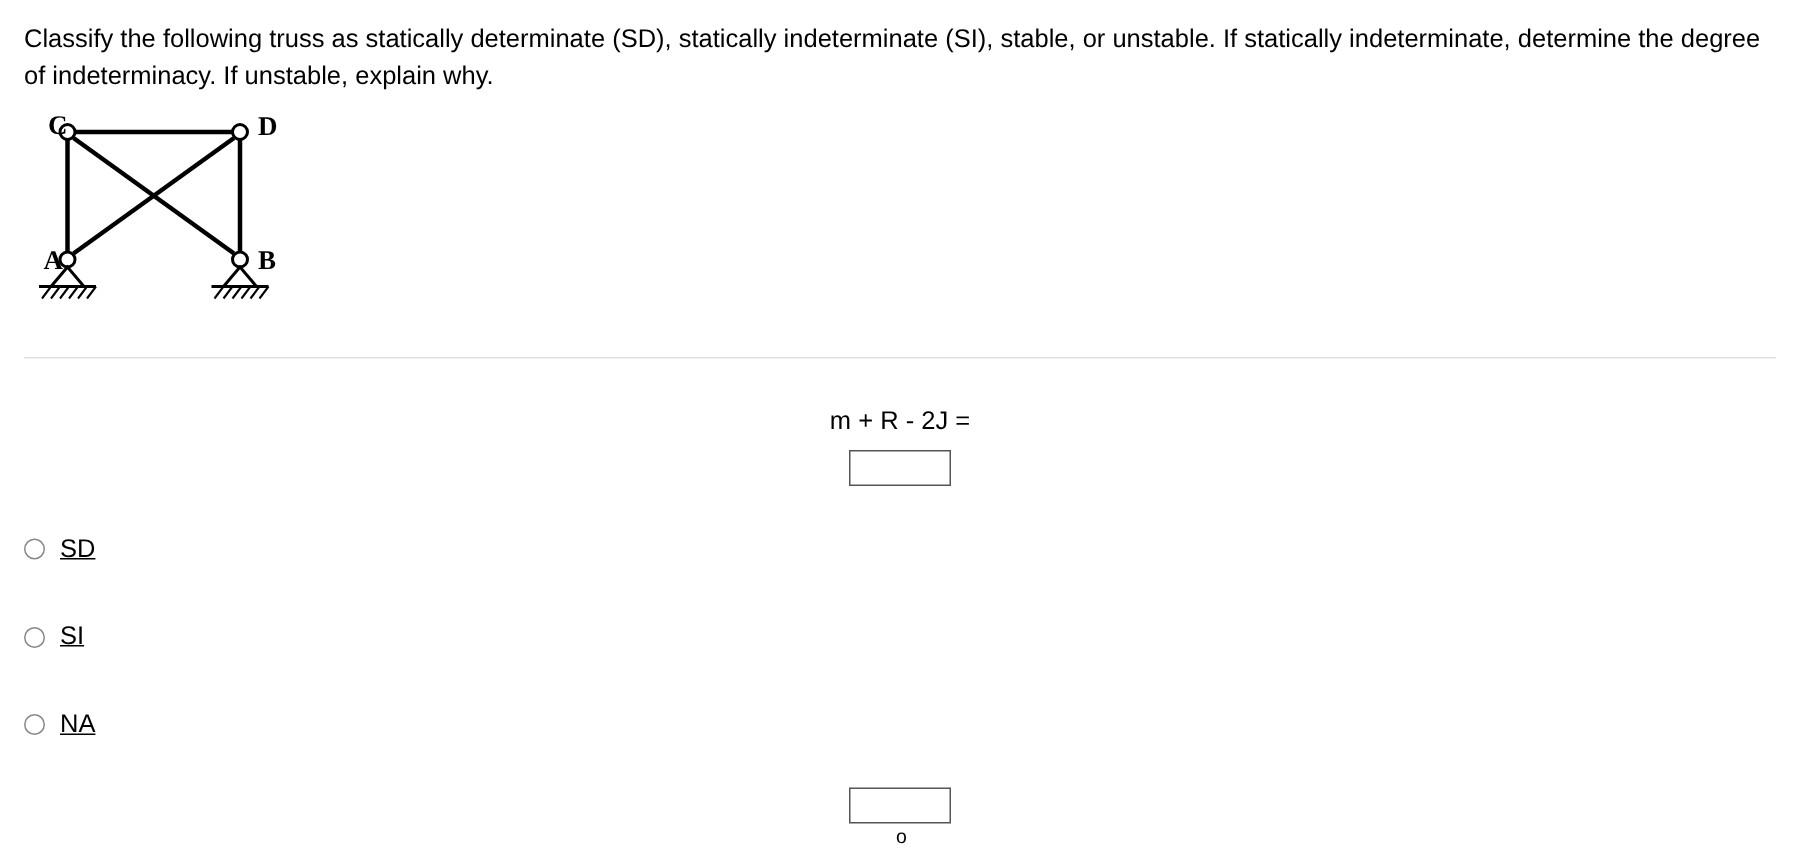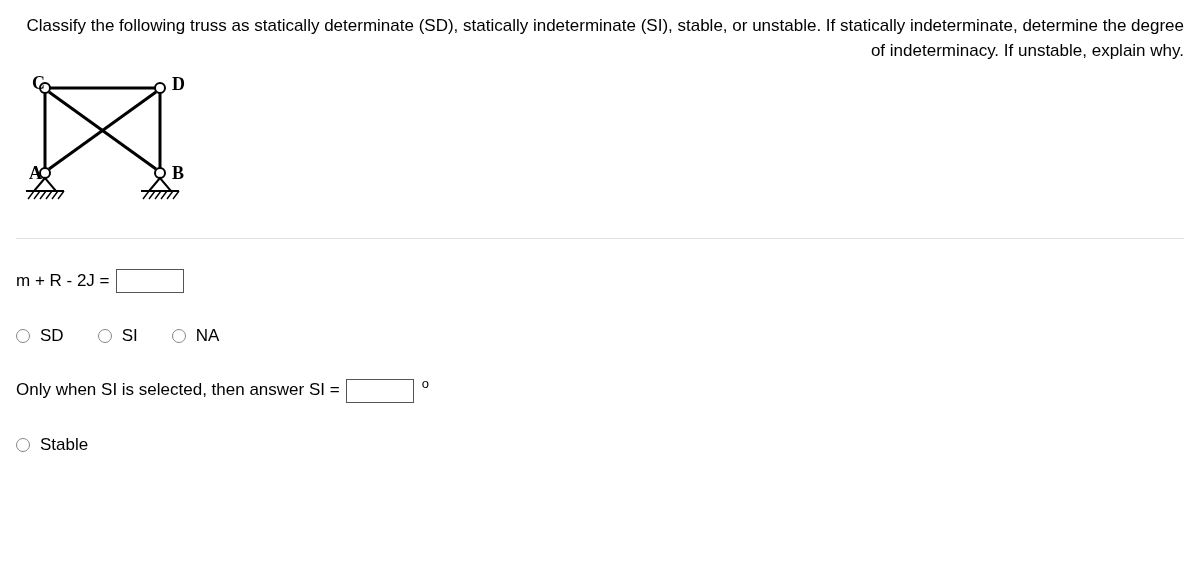--- a/index.html
+++ b/index.html
@@ -5,33 +5,33 @@
   * { box-sizing: border-box; margin: 0; padding: 0; }
   body {
     font-family: Arial, Helvetica, sans-serif;
     font-size: 17px;
     color: #000;
     background: #fff;
     padding: 14px 16px;
     width: 1200px;
     line-height: 1.45;
   }
-  .question-text { margin-bottom: 7px; text-align: right; }
+  .question-text { margin-bottom: 7px; }
   .figure { margin: 10px 0 20px 4px; }
   .sep { border: none; border-top: 1px solid #e0e0e0; margin: 22px 0; }
   .row { display: flex; align-items: center; flex-wrap: wrap; gap: 6px; }
-  .section { margin: 30px 0; }
+  .section { margin: 30px 0; flex-direction: column; }
   .text-input {
     width: 68px;
     height: 24px;
     border: 1px solid #555;
     font-size: 16px;
     padding: 1px 3px;
   }
-  .radio-row { display: flex; align-items: flex-end; gap: 34px; }
+  .radio-row { display: flex; align-items: flex-start; gap: 34px; text-decoration: underline; }
   .radio-item { display: inline-flex; align-items: center; gap: 10px; }
   .radio {
     -webkit-appearance: none; appearance: none;
     width: 14px; height: 14px;
     border: 1px solid #888; border-radius: 50%;
     background: #fff; cursor: pointer;
   }
   .degree-sym { font-size: 13px; position: relative; top: -6px; margin-left: 2px; }
 </style>
 </head>
@@ -97,21 +97,20 @@
     <input type="radio" class="radio" name="g1" style="">
     <span>SI</span>
   </label>
   <label class="radio-item">
     <input type="radio" class="radio" name="g1" style="">
     <span>NA</span>
   </label>
 </div>
 
 <div class="section row">
-  <span>Only when SI is selected, then answer SI =</span>
   <input type="text" class="text-input" value="" style="">
   <span class="degree-sym">o</span>
 </div>
 
 <div class="section radio-row" style="gap:16px;">
   <label class="radio-item">
     <input type="radio" class="radio" name="g2" style="">
     <span>Stable</span>
   </label>
 </div>

